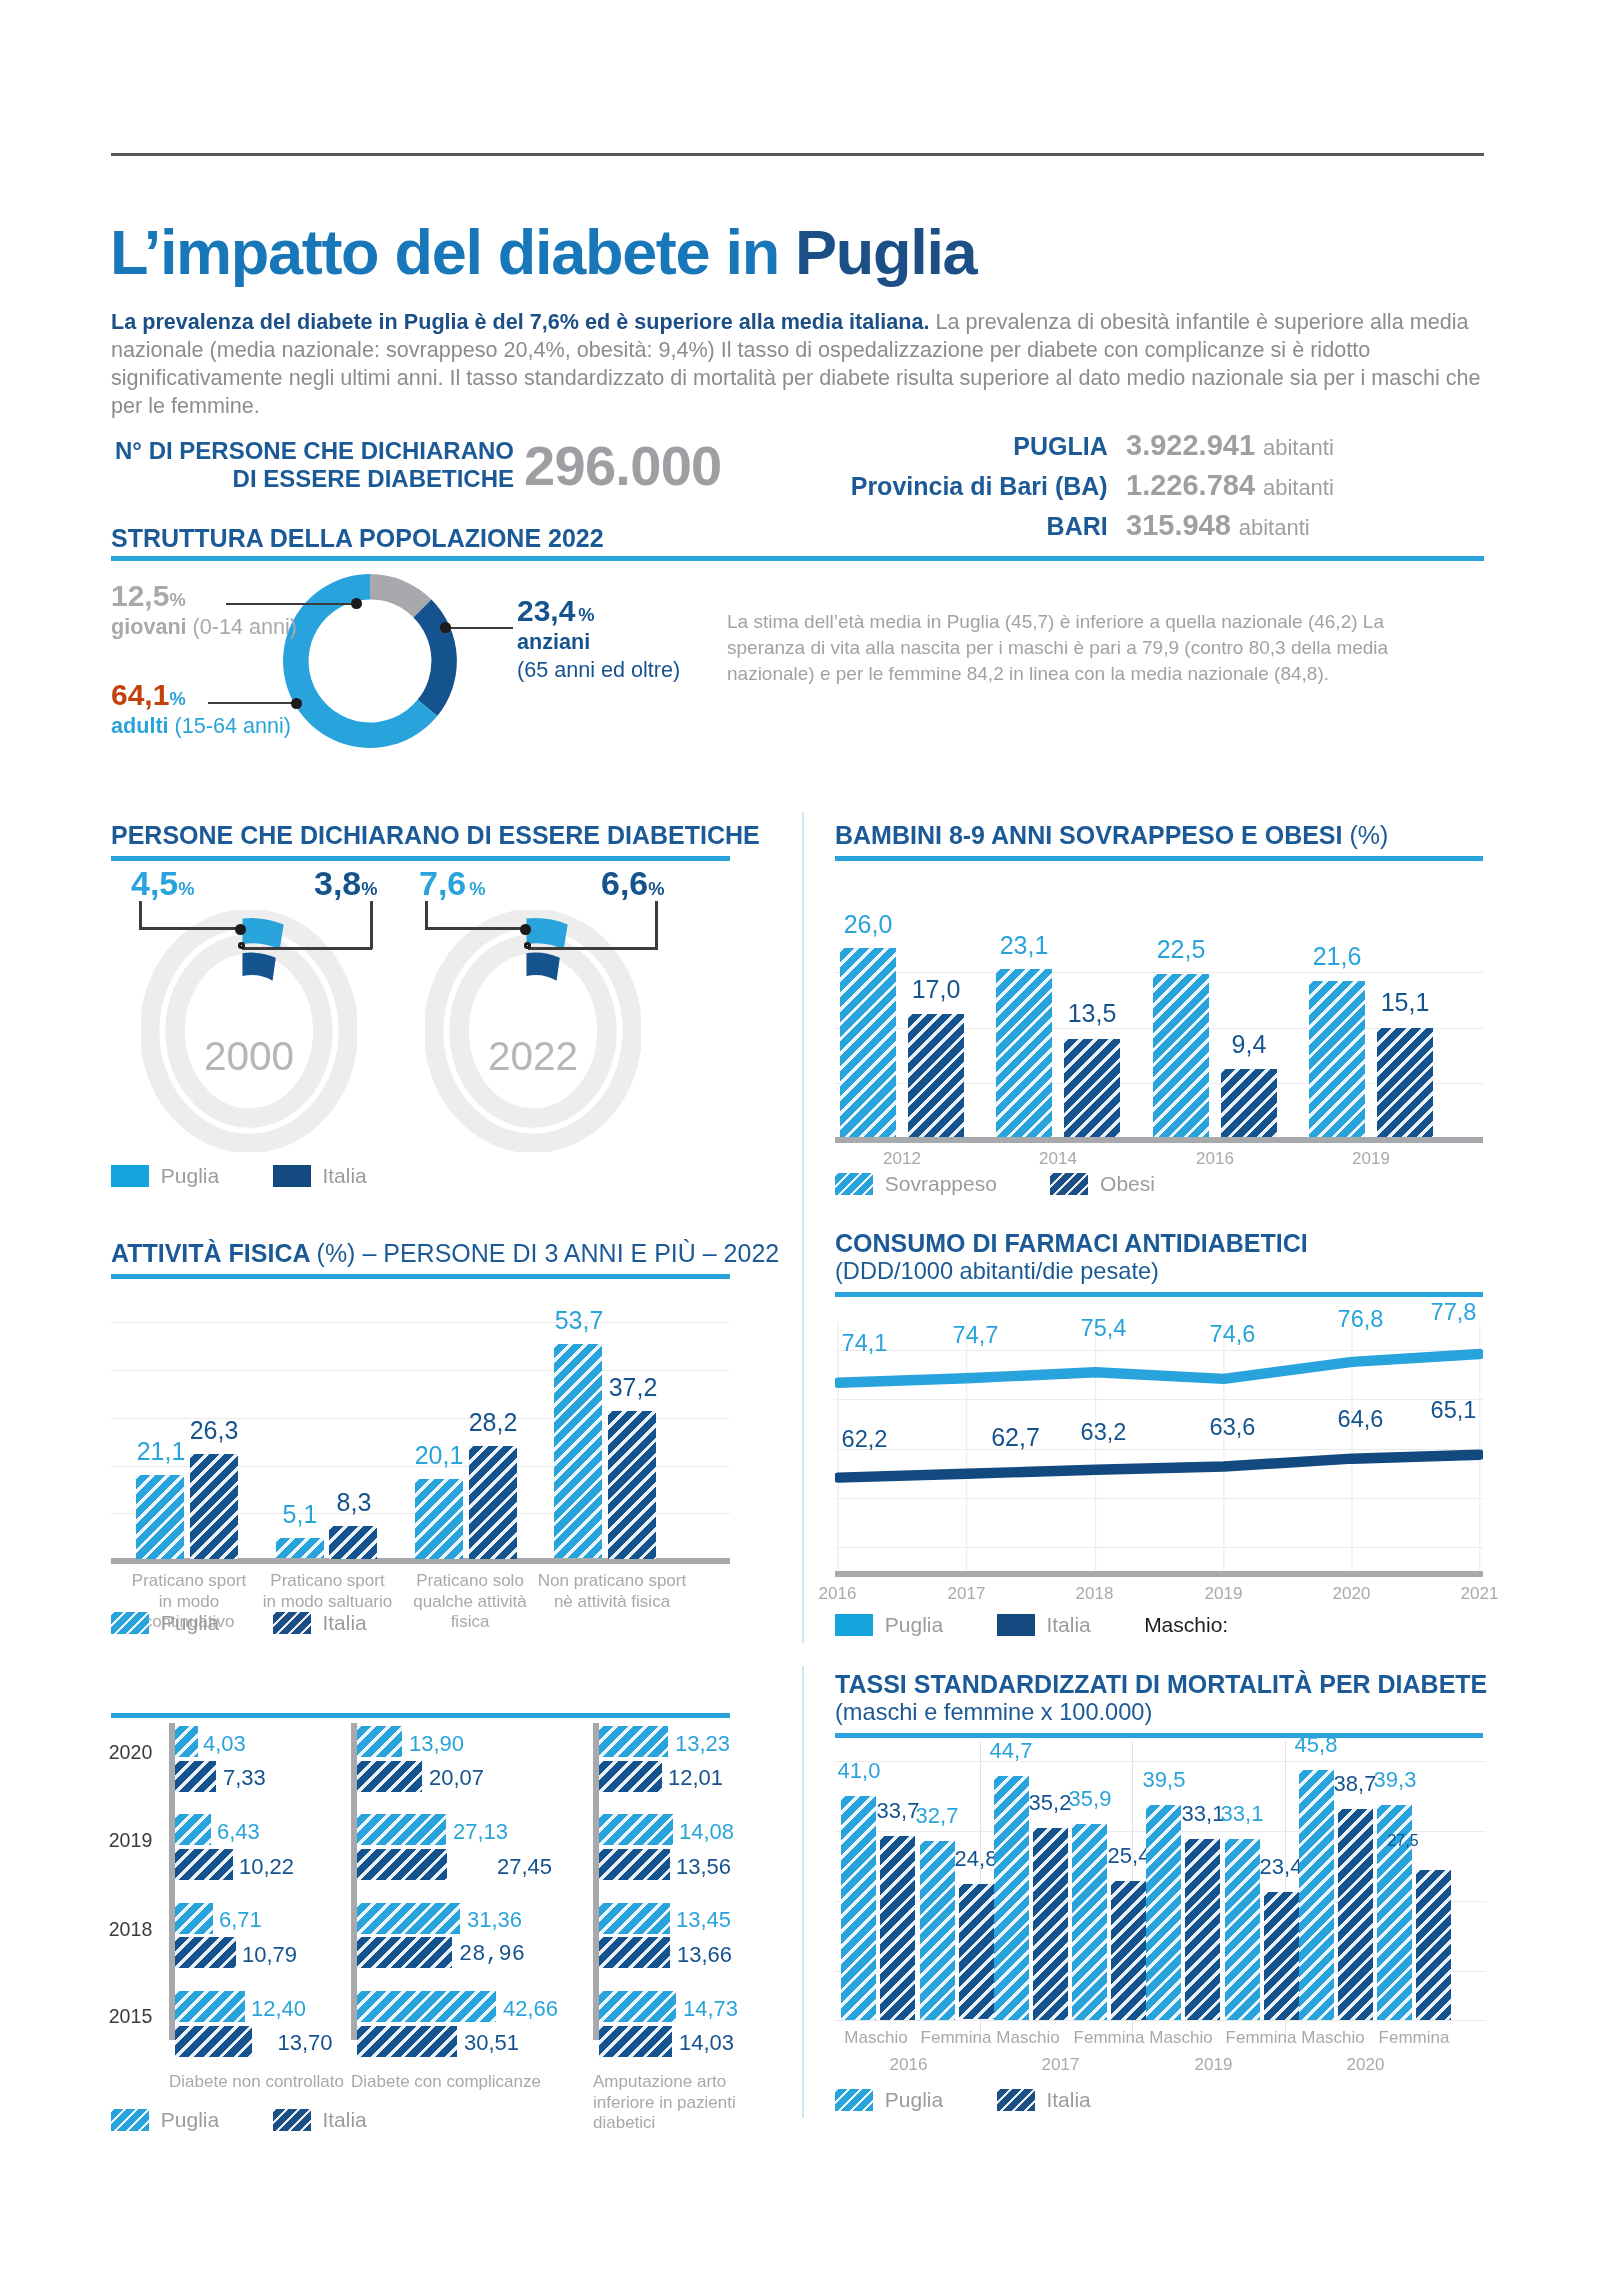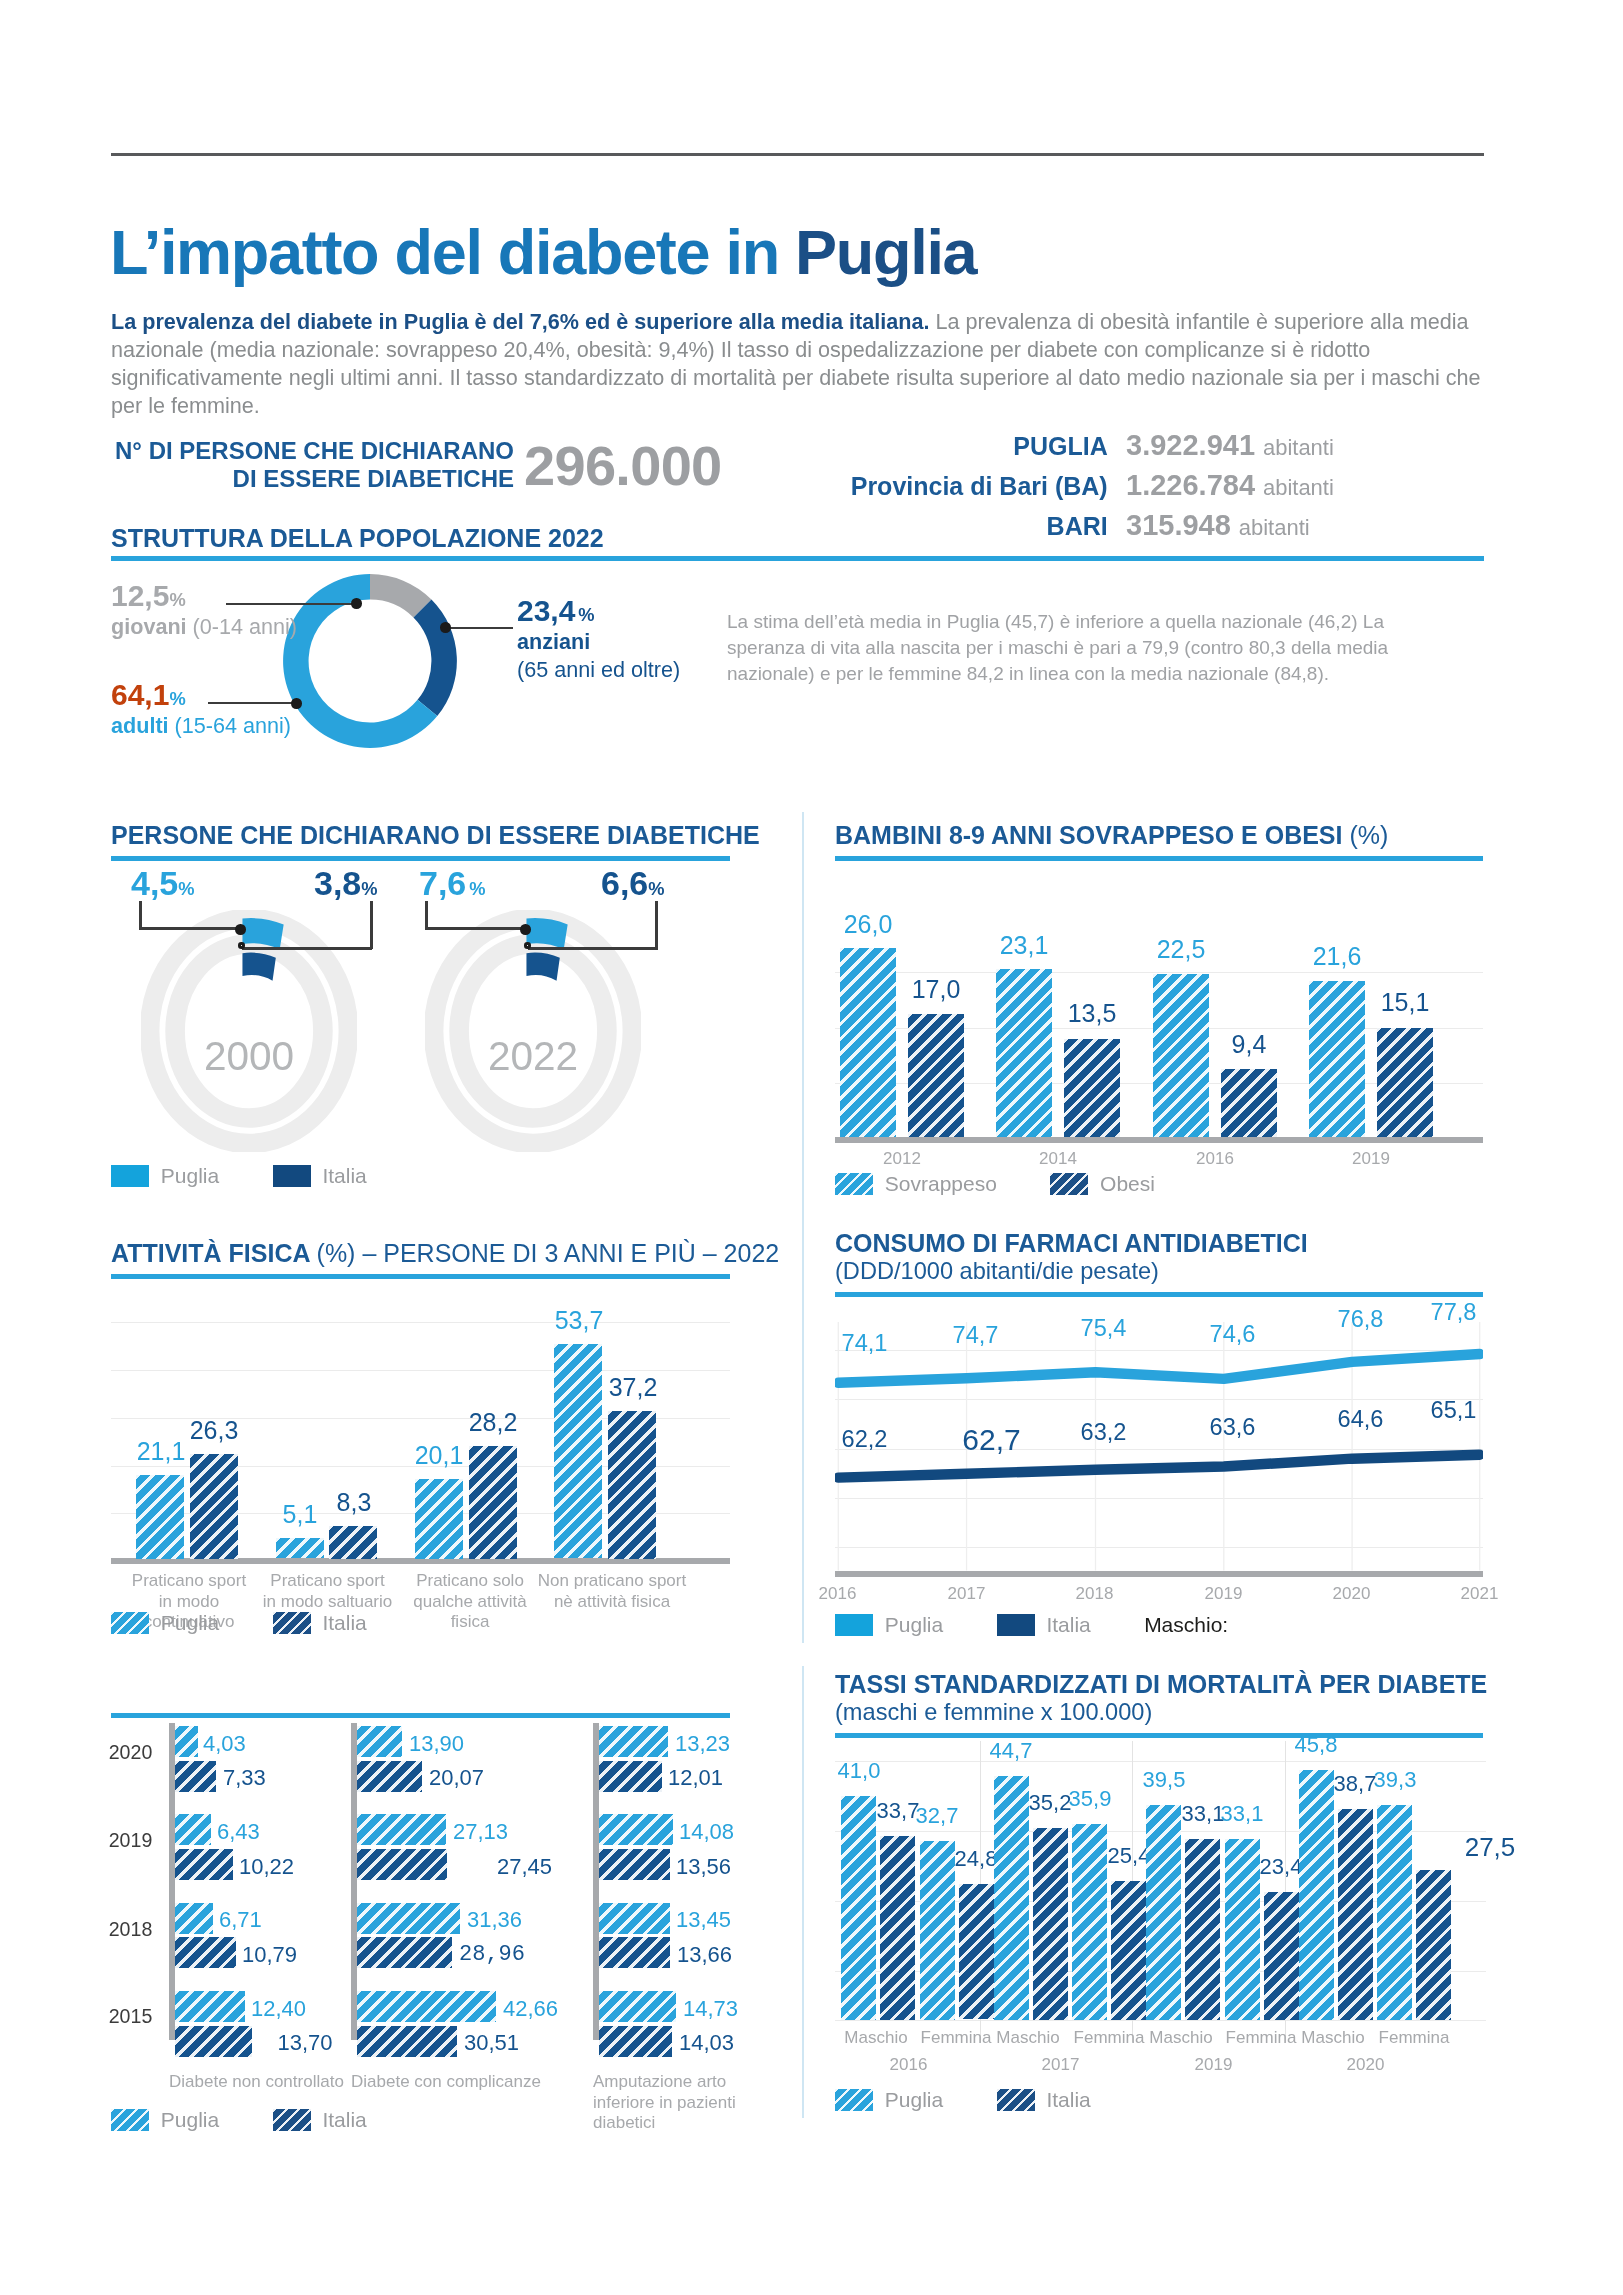--- a/index.html
+++ b/index.html
@@ -382,21 +382,21 @@
   </svg>
 
   <div class="vlabel pu" style="left:825px; top:1330px; width:79px; font-size:23.6px;">74,1</div>
   <div class="vlabel pu" style="left:936px; top:1322px; width:79px; font-size:23.6px;">74,7</div>
   <div class="vlabel pu" style="left:1064px; top:1315px; width:79px; font-size:23.6px;">75,4</div>
   <div class="vlabel pu" style="left:1193px; top:1321px; width:79px; font-size:23.6px;">74,6</div>
   <div class="vlabel pu" style="left:1321px; top:1306px; width:79px; font-size:23.6px;">76,8</div>
   <div class="vlabel pu" style="left:1414px; top:1299px; width:79px; font-size:23.6px;">77,8</div>
 
   <div class="vlabel it" style="left:825px; top:1426px; width:79px; font-size:23.6px;">62,2</div>
-  <div class="vlabel it" style="left:952px; top:1423px; width:79px; font-size:30px;text-align:center;">62,7</div>
+  <div class="vlabel it" style="left:976px; top:1423px; width:79px; font-size:25px;text-align:center;">62,7</div>
   <div class="vlabel it" style="left:1064px; top:1419px; width:79px; font-size:23.6px;">63,2</div>
   <div class="vlabel it" style="left:1193px; top:1414px; width:79px; font-size:23.6px;">63,6</div>
   <div class="vlabel it" style="left:1321px; top:1406px; width:79px; font-size:23.6px;">64,6</div>
   <div class="vlabel it" style="left:1414px; top:1397px; width:79px; font-size:23.6px;">65,1</div>
 
   <div class="tick" style="left:805px; top:1584px; width:65px;">2016</div>
   <div class="tick" style="left:934px; top:1584px; width:65px;">2017</div>
   <div class="tick" style="left:1062px; top:1584px; width:65px;">2018</div>
   <div class="tick" style="left:1191px; top:1584px; width:65px;">2019</div>
   <div class="tick" style="left:1319px; top:1584px; width:65px;">2020</div>
@@ -554,21 +554,21 @@
   <div class="vlabel it" style="left:1255px; top:1854px; width:52px; font-size:22px;">23,4</div>
 
   <div class="bar pu" style="left:1299px; top:1770px; width:35px; height:250px;"></div>
   <div class="vlabel pu" style="left:1290px; top:1732px; width:52px; font-size:22px;">45,8</div>
   <div class="bar it" style="left:1338px; top:1809px; width:35px; height:211px;"></div>
   <div class="vlabel it" style="left:1329px; top:1771px; width:52px; font-size:22px;">38,7</div>
 
   <div class="bar pu" style="left:1377px; top:1805px; width:35px; height:215px;"></div>
   <div class="vlabel pu" style="left:1369px; top:1767px; width:52px; font-size:22px;">39,3</div>
   <div class="bar it" style="left:1416px; top:1870px; width:35px; height:150px;"></div>
-  <div class="vlabel it" style="left:1464px; top:1832px; width:52px; font-size:26px;">27,5</div>
+  <div class="vlabel it" style="left:1377px; top:1832px; width:52px; font-size:16px;">27,5</div>
 
   <div class="tick" style="left:835px; top:2028px; width:82px;">Maschio</div>
   <div class="tick" style="left:915px; top:2028px; width:82px;">Femmina</div>
   <div class="tick" style="left:987px; top:2028px; width:82px;">Maschio</div>
   <div class="tick" style="left:1068px; top:2028px; width:82px;">Femmina</div>
   <div class="tick" style="left:1140px; top:2028px; width:82px;">Maschio</div>
   <div class="tick" style="left:1220px; top:2028px; width:82px;">Femmina</div>
   <div class="tick" style="left:1292px; top:2028px; width:82px;">Maschio</div>
   <div class="tick" style="left:1373px; top:2028px; width:82px;">Femmina</div>
 

